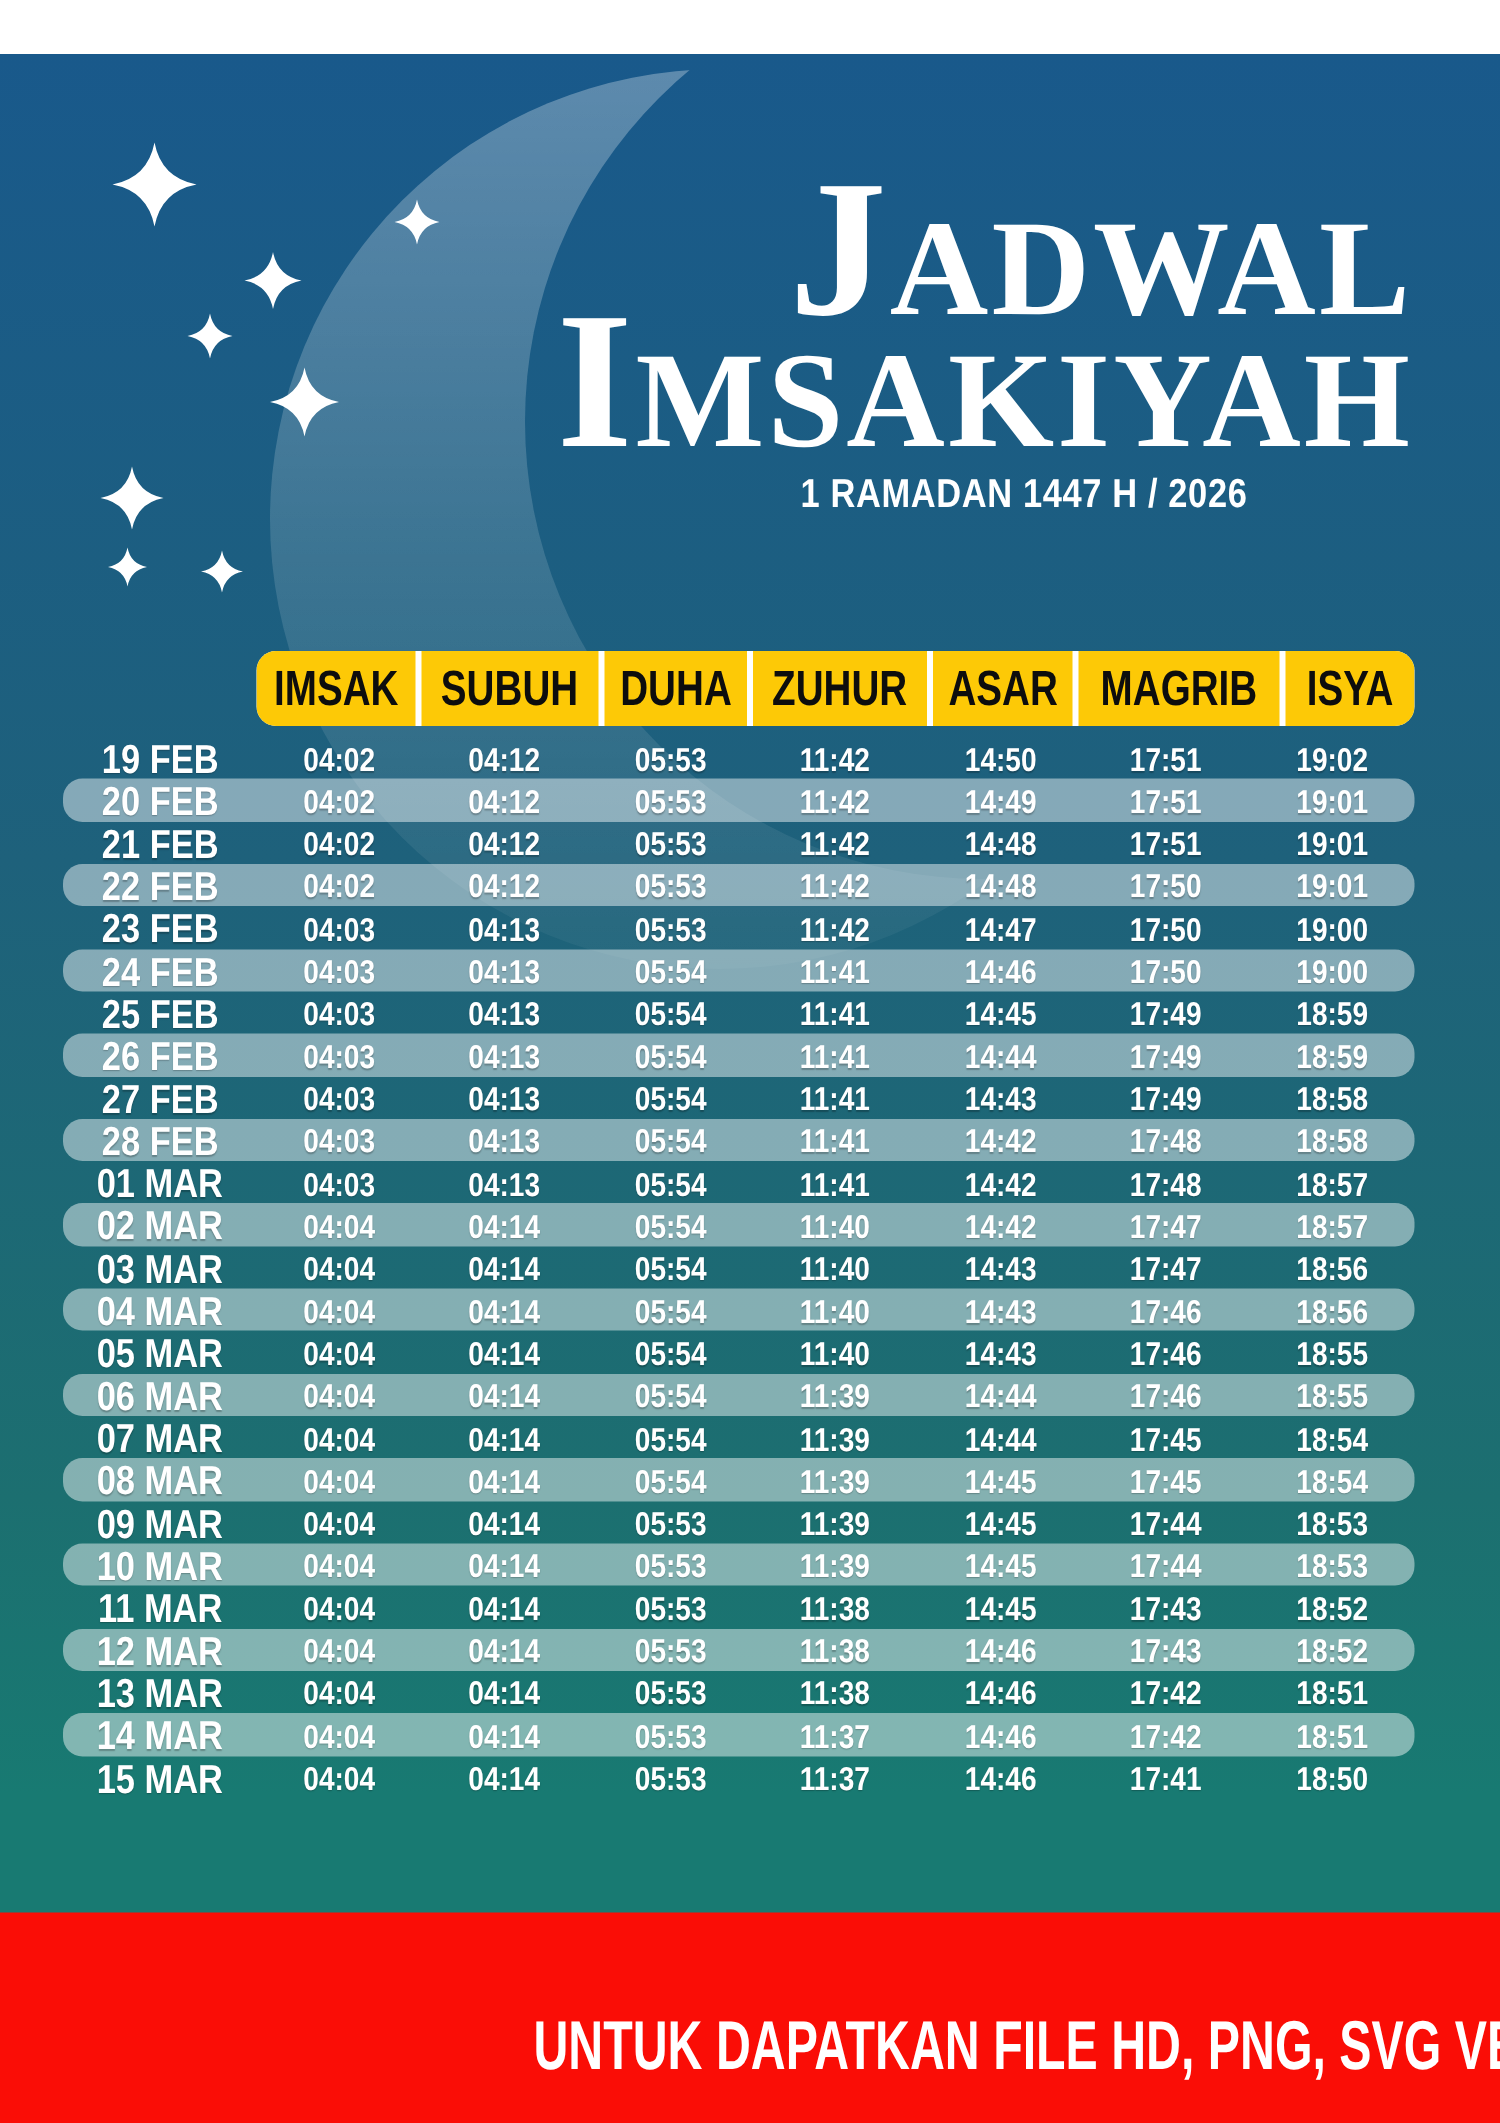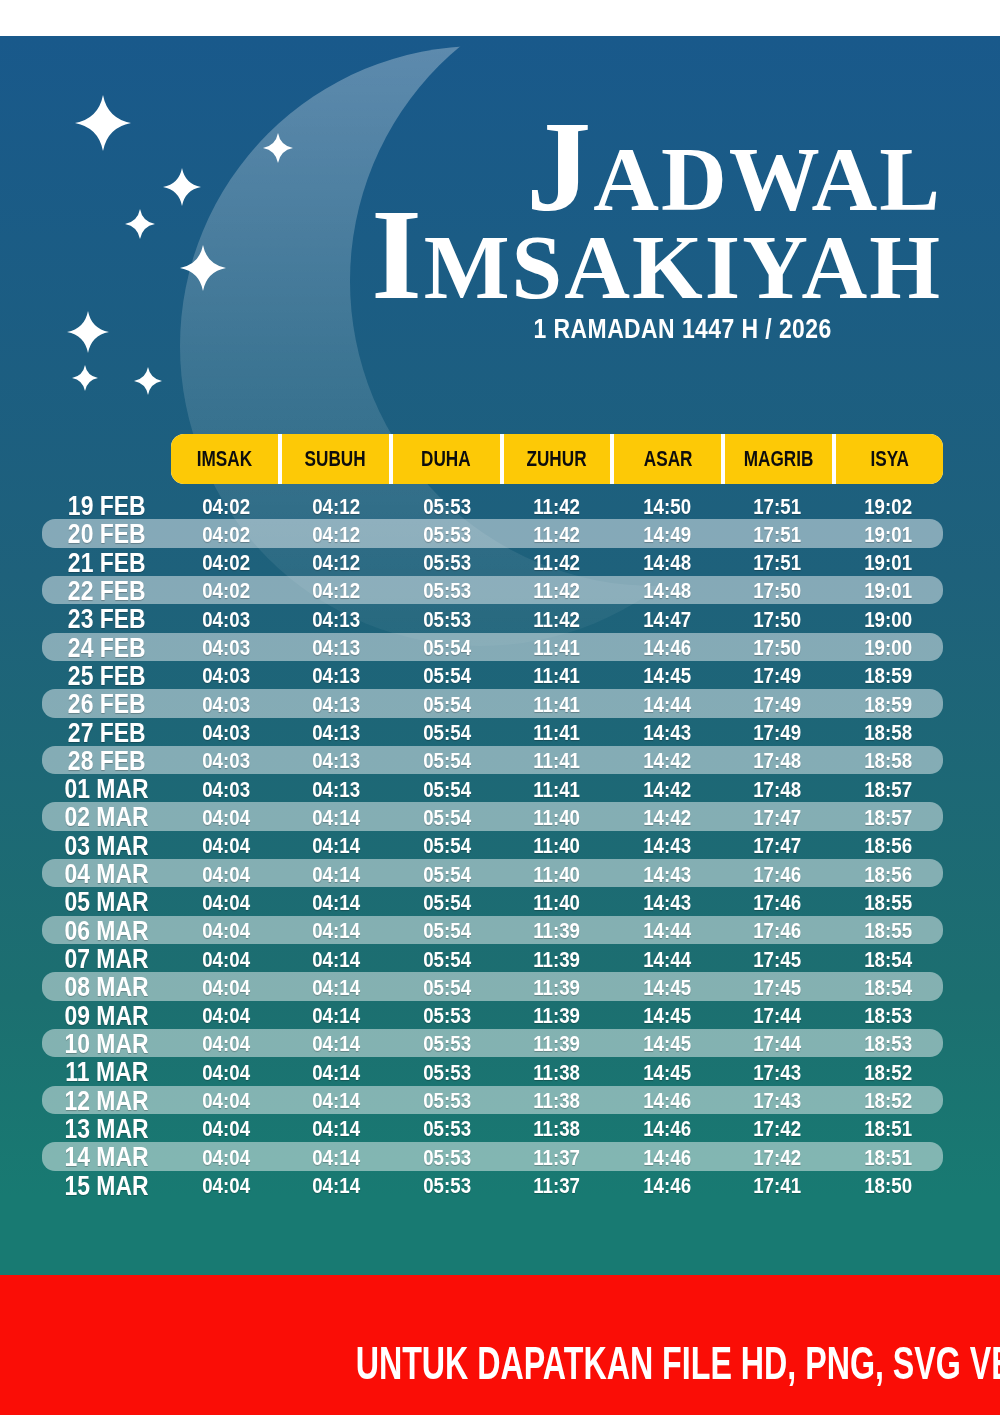--- a/index.html
+++ b/index.html
@@ -42,21 +42,21 @@
   
   .schedule { position:absolute; left:42px; top:398px; width:901px; z-index:2; }
   .thead {
     margin-left:129px; height:50px;
     display:grid; grid-template-columns:repeat(7,1fr); gap:4px;
     background:#ffffff; border-radius:13px; overflow:hidden;
   }
   .th {
     background:#FDC906; color:#0d0d0d;
     display:flex; align-items:center; justify-content:center;
-    font-weight:bold; font-size:22px;
+    font-weight:bold; font-size:33px;
   }
   .th .cond { transform: scaleX(0.78); }
   .tbody { margin-top:7px; }
   .row {
     display:grid; grid-template-columns:129px repeat(7,1fr);
     height:28.32px; align-items:center; border-radius:13px;
   }
   .row.alt { background: rgba(255,255,255,0.46); }
   .cell { text-align:center; color:#ffffff; font-weight:bold;
           text-shadow: 0 1px 1px rgba(0,0,0,0.25); }

